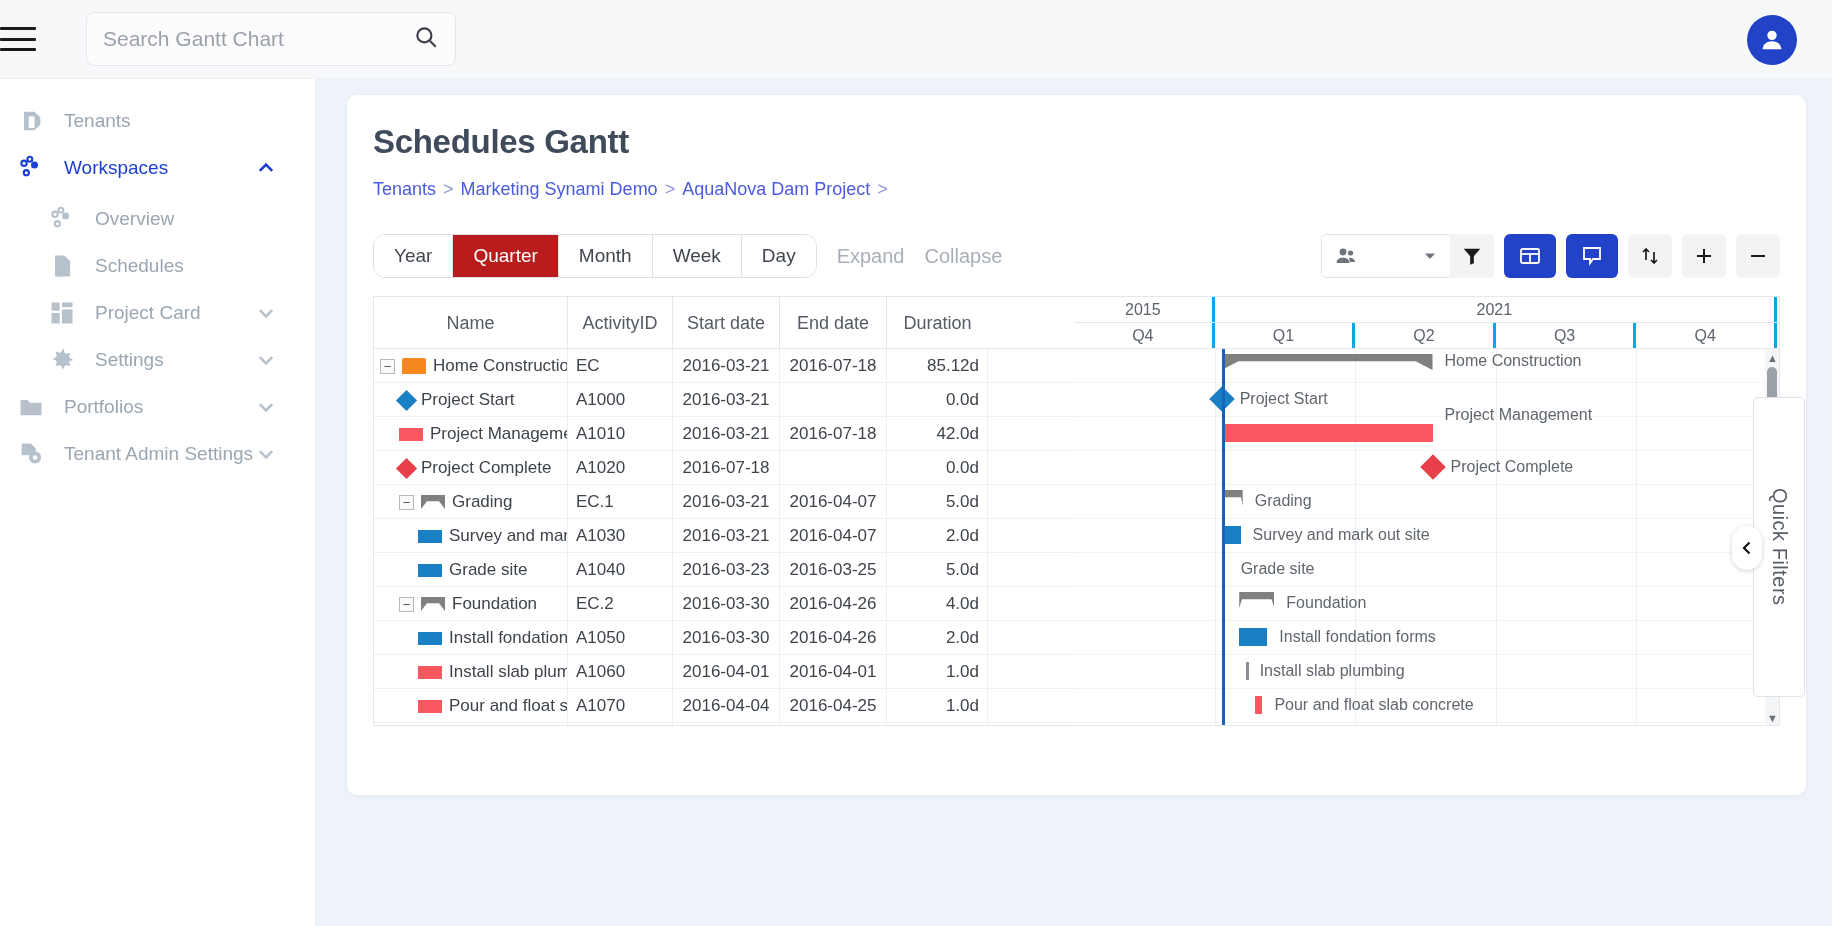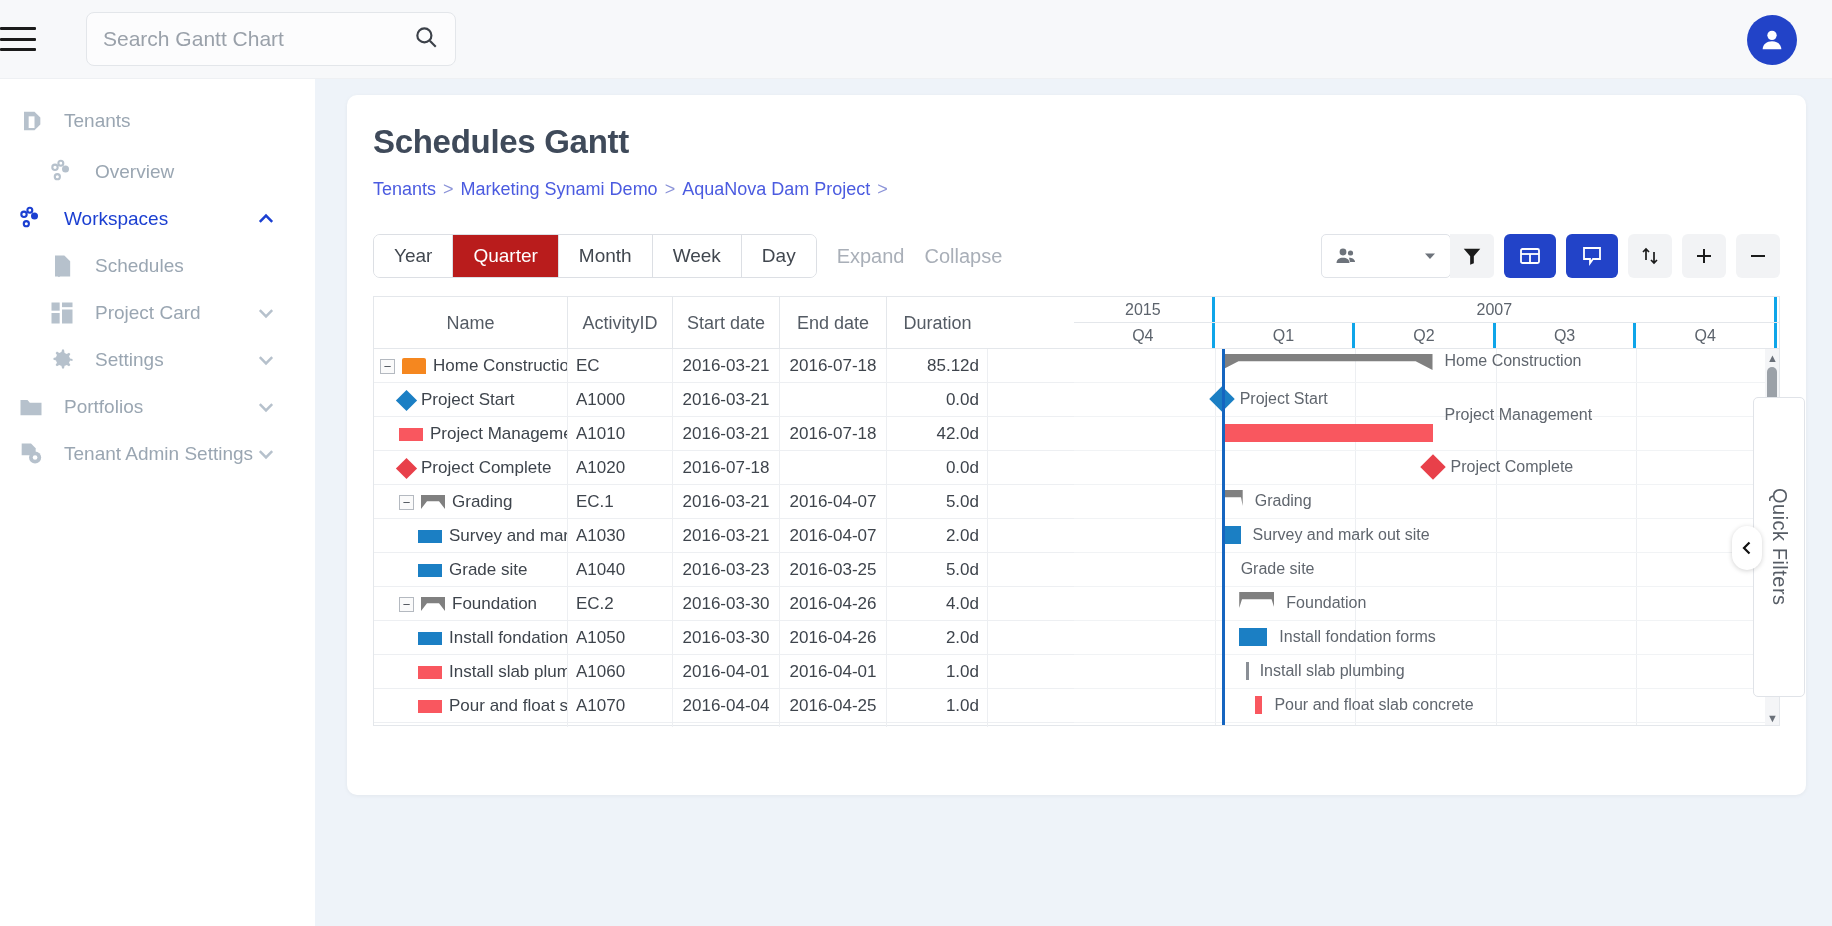--- a/index.html
+++ b/index.html
@@ -64,21 +64,21 @@
     padding: 28px 26px 0 26px; box-shadow: 0 1px 4px rgba(0,0,0,.05);
     position: relative;
   }
   .page-title { font-size: 33px; color: #3f4a5a; font-weight: 600; letter-spacing: -0.3px; }
   .breadcrumb { margin-top: 18px; font-size: 18px; color: #4b5be0; display: flex; gap: 7px; }
   .breadcrumb a { color: #4b5be0; text-decoration: none; cursor: pointer; }
   .crumb-sep { color: #8b93d8; }
 
   
   .toolbar { margin-top: 34px; display: flex; align-items: center; height: 44px; position: relative; }
-  .seg { display: flex; border: 1px solid #dcdfe4; border-radius: 7px; overflow: hidden; height: 44px; }
+  .seg { display: flex; border: 1px solid #dcdfe4; border-radius: 12px; overflow: hidden; height: 44px; }
   .seg div {
     padding: 0 20px; display: flex; align-items: center; font-size: 19px;
     color: #41474f; border-right: 1px solid #dcdfe4; cursor: pointer; background: #fff;
   }
   .seg div:last-child { border-right: none; }
   .seg div.on { background: #b91c1c; color: #fff; }
   .linkbtn { font-size: 20px; color: #a9afb8; margin-left: 20px; cursor: pointer; }
   .tb-right { position: absolute; right: 0; display: flex; align-items: center; gap: 10px; }
   .assignsel {
     width: 130px; height: 44px; border: 1px solid #e0e3e8; border-radius: 5px;
@@ -186,44 +186,44 @@
 <div class="sidebar" id="sidebar">
     <div class="nav-item">
       <span class="nav-icon">
         <svg width="28" height="28" viewBox="0 0 24 24">
           <path d="M6 4h9l5 5v6l-5 5H6z" fill="#b6c1cc"></path>
           <rect x="10" y="8" width="5" height="10" fill="#fff"></rect>
         </svg>
       </span>
       <span class="nav-label">Tenants</span>
     </div>
+    <div class="nav-item active">
+      <span class="nav-icon">
+        <svg width="28" height="28" viewBox="0 0 24 24">
+          <circle cx="6" cy="8" r="2.3" fill="none" stroke="#1b3fd1" stroke-width="1.8"></circle>
+          <circle cx="11" cy="4.5" r="2.1" fill="none" stroke="#1b3fd1" stroke-width="1.8"></circle>
+          <circle cx="8" cy="16" r="2.2" fill="none" stroke="#1b3fd1" stroke-width="1.8"></circle>
+          <circle cx="15" cy="9.5" r="3" fill="#1b3fd1"></circle>
+        </svg>
+      </span>
+      <span class="nav-label">Workspaces</span>
+      <span class="chev"><svg width="18" height="18" viewBox="0 0 16 16" fill="none" stroke="#1b3fd1" stroke-width="2.2">
+          <path d="M2.5 10.5 L8 5 L13.5 10.5"></path>
+        </svg></span>
+    </div>
     <div class="nav-item child sub-sp">
       <span class="nav-icon">
         <svg width="28" height="28" viewBox="0 0 24 24">
           <circle cx="6" cy="8" r="2.3" fill="none" stroke="#b6c1cc" stroke-width="1.8"></circle>
           <circle cx="11" cy="4.5" r="2.1" fill="none" stroke="#b6c1cc" stroke-width="1.8"></circle>
           <circle cx="8" cy="16" r="2.2" fill="none" stroke="#b6c1cc" stroke-width="1.8"></circle>
           <circle cx="15" cy="9.5" r="3" fill="#b6c1cc"></circle>
         </svg>
       </span>
       <span class="nav-label">Overview</span>
-    </div>
-    <div class="nav-item active">
-      <span class="nav-icon">
-        <svg width="28" height="28" viewBox="0 0 24 24">
-          <circle cx="6" cy="8" r="2.3" fill="none" stroke="#1b3fd1" stroke-width="1.8"></circle>
-          <circle cx="11" cy="4.5" r="2.1" fill="none" stroke="#1b3fd1" stroke-width="1.8"></circle>
-          <circle cx="8" cy="16" r="2.2" fill="none" stroke="#1b3fd1" stroke-width="1.8"></circle>
-          <circle cx="15" cy="9.5" r="3" fill="#1b3fd1"></circle>
-        </svg>
-      </span>
-      <span class="nav-label">Workspaces</span>
-      <span class="chev"><svg width="18" height="18" viewBox="0 0 16 16" fill="none" stroke="#1b3fd1" stroke-width="2.2">
-          <path d="M2.5 10.5 L8 5 L13.5 10.5"></path>
-        </svg></span>
     </div>
     <div class="nav-item child">
       <span class="nav-icon">
         <svg width="28" height="28" viewBox="0 0 24 24">
           <path d="M6 3h8l5 5v13H6z" fill="#b6c1cc"></path>
           <path d="M8 17h7l-2-2 M15 19H8l2 2" stroke="#b6c1cc" stroke-width="1.6" fill="none"></path>
         </svg>
       </span>
       <span class="nav-label">Schedules</span>
     </div>
@@ -483,21 +483,21 @@
               <div class="tcell c-sd ctr">2016-04-14</div>
               <div class="tcell c-ed ctr">2016-07-01</div>
               <div class="tcell c-dur num">24.0d</div>
             </div>
           </div>
       </div>
 
       <div class="tl">
         <div class="tl-years" id="tlyears">
             <div style="width: 140.6px;">2015</div>
-            <div style="width: 562.4px;">2007</div>
+            <div style="width: 562.4px;">2021</div>
           </div>
         <div class="tl-q" id="tlq">
             <div style="width: 140.6px;">Q4</div>
             <div style="width: 140.6px;">Q1</div>
             <div style="width: 140.6px;">Q2</div>
             <div style="width: 140.6px;">Q3</div>
             <div style="width: 140.6px;">Q4</div>
           </div>
         <div class="tl-body" id="tlbody">
             <div class="tl-col" style="left: 140.6px;"></div>

